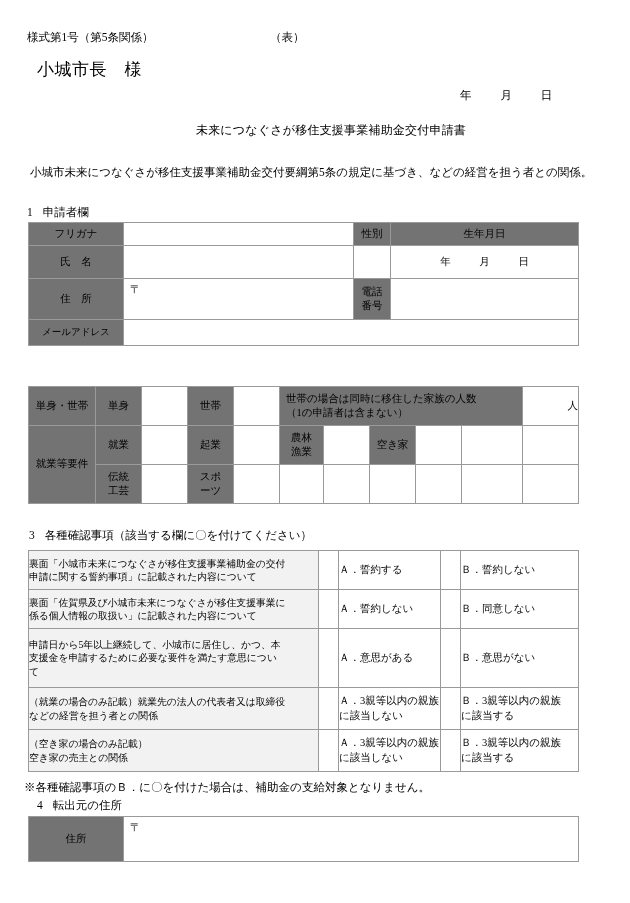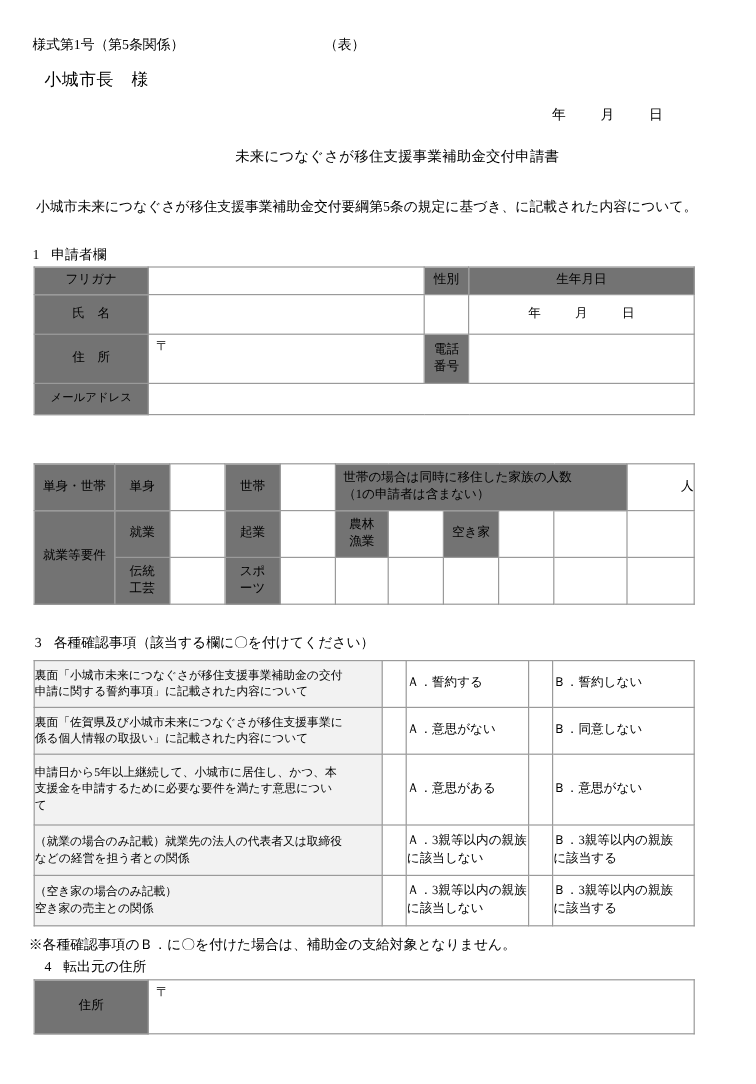--- a/index.html
+++ b/index.html
@@ -23,21 +23,21 @@
     padding: 16px;
   }
 
   
   .line {
     position: absolute;
     white-space: nowrap;
   }
   .form-no   { left: 27px;  top: 30px;  font-size: 11.5px; }
   .omote     { left: 270px; top: 30px;  font-size: 11.5px; }
-  .addressee { left: 37px;  top: 58px;  font-size: 14px; letter-spacing: 0.5px; text-align: right; }
+  .addressee { left: 37px;  top: 58px;  font-size: 17px; letter-spacing: 0.5px; text-align: right; }
   .datefield { left: 460px; top: 88px;  font-size: 11.5px; }
   .datefield span { margin-right: 26px; }
   .datefield span:last-child { margin-right: 0; }
 
   .doc-title {
     position: absolute;
     left: 0; right: 0;
     top: 122px;
     text-align: center;
     font-size: 12px;
@@ -105,21 +105,21 @@
 
   <div class="line form-no">様式第1号（第5条関係）</div>
   <div class="line omote">（表）</div>
   <div class="line addressee">小城市長　様</div>
   <div class="line datefield">
     <span>年</span>
     <span>月</span>
     <span>日</span>
   </div>
   <div class="doc-title">未来につなぐさが移住支援事業補助金交付申請書</div>
-  <div class="lead">小城市未来につなぐさが移住支援事業補助金交付要綱第5条の規定に基づき、に記載された内容について。</div>
+  <div class="lead">小城市未来につなぐさが移住支援事業補助金交付要綱第5条の規定に基づき、などの経営を担う者との関係。</div>
 
   <div class="sec-head" style="left:27px; top:205px;">
     <span class="num">1</span><span>申請者欄</span>
   </div>
 
   <table class="grid" style="left:28px; top:222px; width:550px;">
     <colgroup>
       <col style="width:95px">
       <col style="width:230px">
       <col style="width:37px">
@@ -249,21 +249,21 @@
       <td class="blank opt">Ａ．誓約する</td>
       <td class="blank"></td>
       <td class="blank opt">Ｂ．誓約しない</td>
     </tr>
     <tr>
       <td class="lbl-left" style="height:38px;font-size:9.8px;">
         <div>裏面「佐賀県及び小城市未来につなぐさが移住支援事業に</div>
         <div>係る個人情報の取扱い」に記載された内容について</div>
       </td>
       <td class="blank"></td>
-      <td class="blank opt">Ａ．意思がない</td>
+      <td class="blank opt">Ａ．誓約しない</td>
       <td class="blank"></td>
       <td class="blank opt">Ｂ．同意しない</td>
     </tr>
     <tr>
       <td class="lbl-left" style="height:58px;font-size:9.8px;">
         <div>申請日から5年以上継続して、小城市に居住し、かつ、本</div>
         <div>支援金を申請するために必要な要件を満たす意思につい</div>
         <div>て</div>
       </td>
       <td class="blank"></td>

